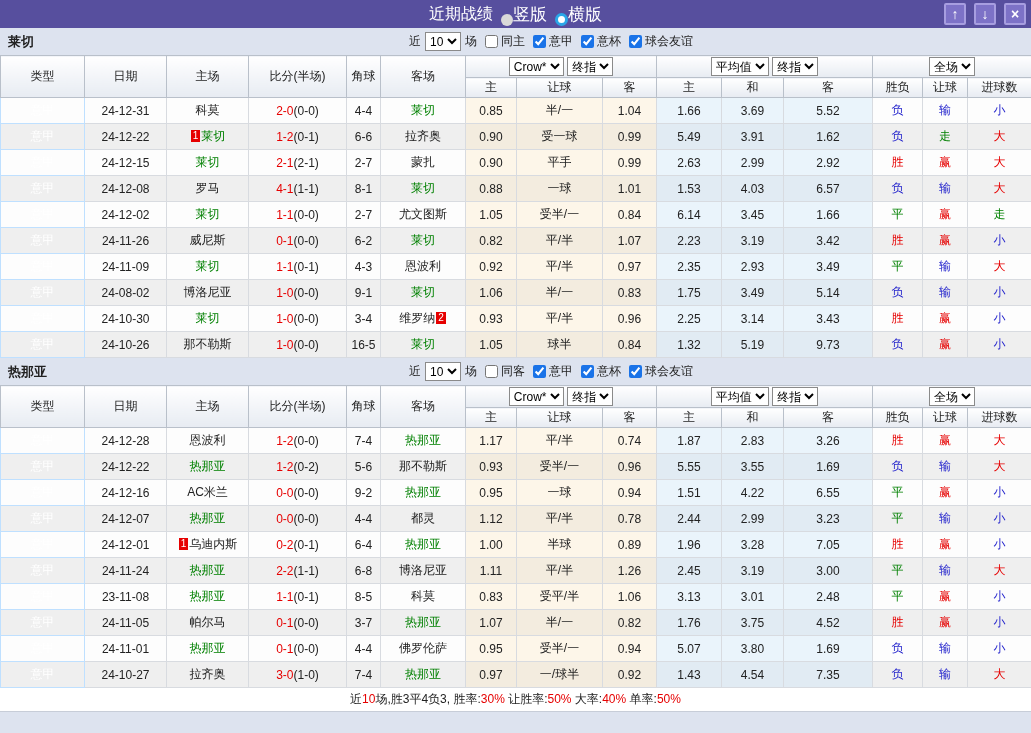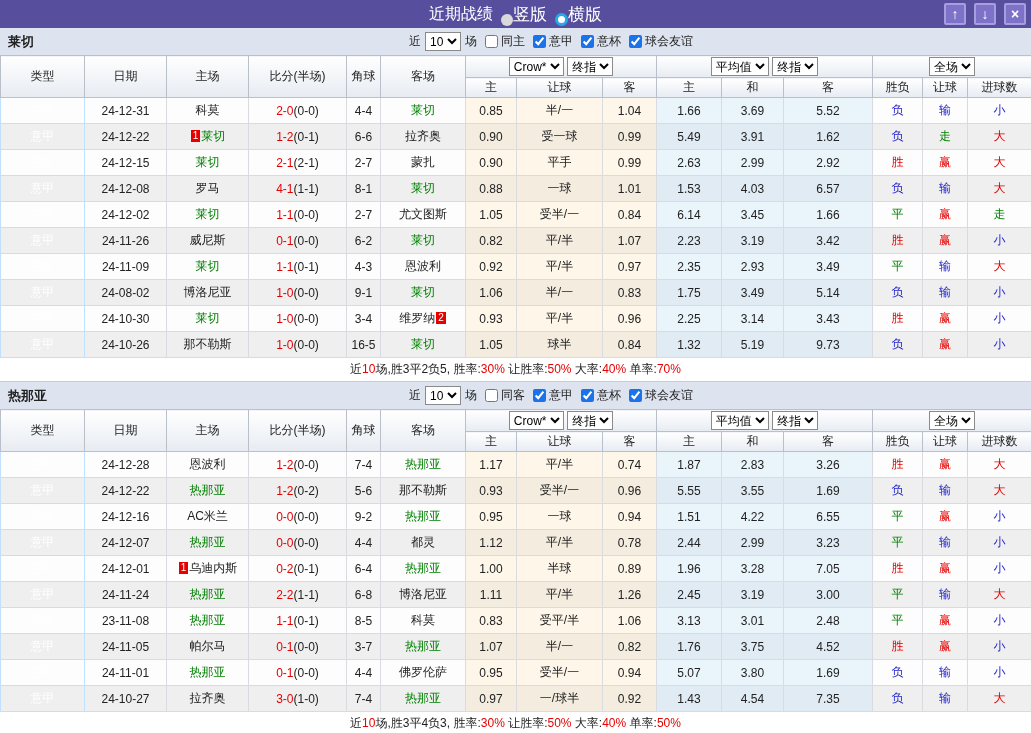--- a/index.html
+++ b/index.html
@@ -302,23 +302,20 @@
             <td class="c-let">0.84</td>
             <td class="c-euro gb">1.32</td>
             <td class="c-euro">5.19</td>
             <td class="c-euro">9.73</td>
             <td class="gb" style="color:#2323cc">负</td>
             <td style="color:#e60000">赢</td>
             <td style="color:#2323cc">小</td>
           </tr>
         </tbody>
     </table>
-    <div class="summary">
-      <span>近</span><span class="red">10</span><span>场,胜3平2负5, 胜率:</span><span class="red">30%</span><span> 让胜率:</span><span class="red">50%</span><span> 大率:</span><span class="red">40%</span><span> 单率:</span><span class="red">70%</span>
-    </div>
   </div>
 
   <div class="section">
     <div class="sec-head">
       <span class="sec-team">热那亚</span>
       <span class="controls">
         <span>近</span>
         <select><option>10</option></select>
         <span>场</span>
         <input type="checkbox" style="">

